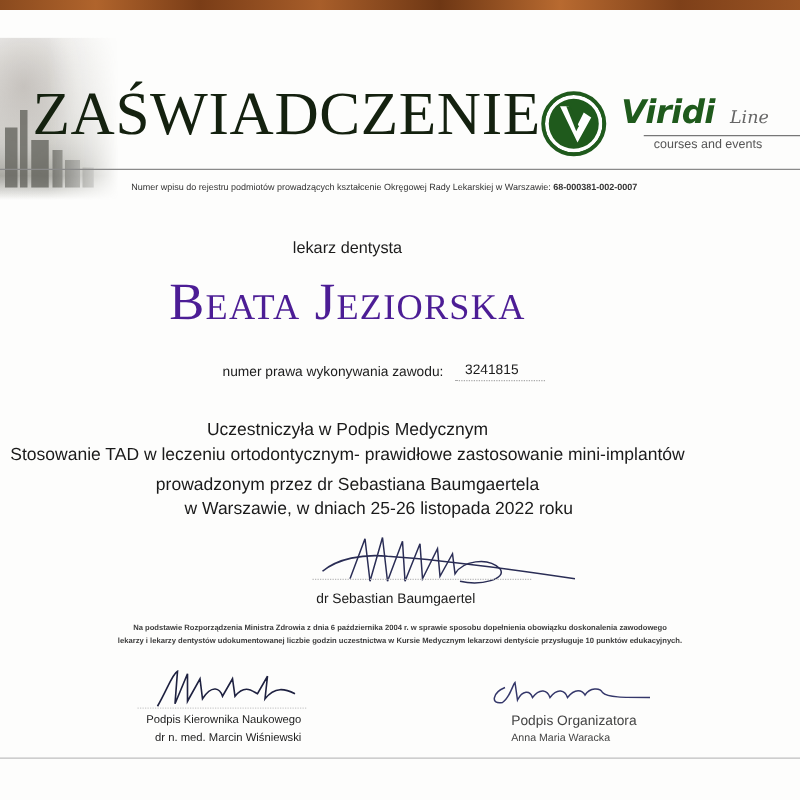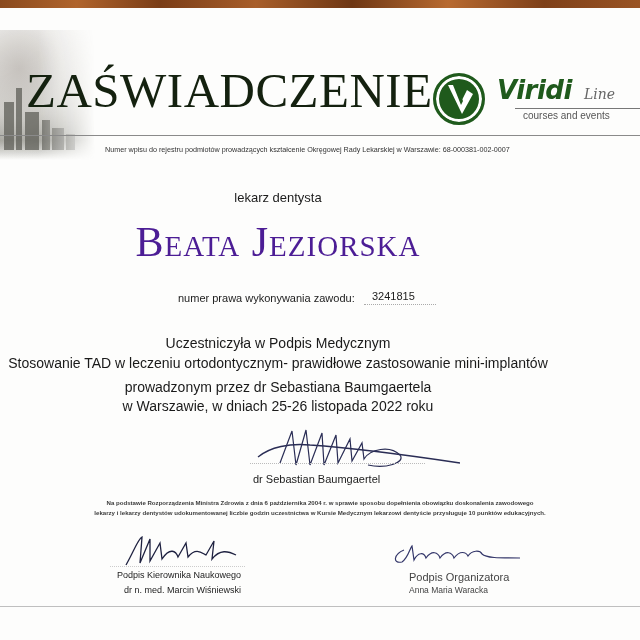--- a/index.html
+++ b/index.html
@@ -46,37 +46,37 @@
     }
     .brand-line { position: absolute; left: 515px; top: 108px; width: 125px; height: 1px; background: #777; }
     .brand-sub {
       position: absolute; left: 523px; top: 110px; font-family: "Liberation Sans", sans-serif;
       font-size: 10px; color: #555;
     }
     .header-rule { position: absolute; left: 0; top: 135px; width: 640px; height: 1px; background: #8a8a8a; }
     .registry {
       position: absolute; left: 105px; top: 145px; font-size: 7.2px; color: #333; white-space: nowrap;
     }
-    .registry b { font-weight: normal; }
+    .registry b { font-weight: bold; }
 
     .center { position: absolute; left: 0; width: 556px; text-align: center; }
     .profession { top: 190px; font-size: 13px; }
     .name {
       top: 218px; font-family: "Liberation Serif", "DejaVu Serif", serif;
       font-size: 42px; color: #4c1d95; letter-spacing: 1px; font-variant: small-caps;
     }
     .license { position: absolute; left: 178px; top: 292px; font-size: 11px; white-space: nowrap; }
     .license-val { position: absolute; left: 372px; top: 290px; font-size: 11px; }
     .license-dots { position: absolute; left: 364px; top: 304px; width: 72px; border-bottom: 1px dotted #aaa; }
 
     .body-line { font-size: 14px; color: #1a1a1a; line-height: 1; }
     .l1 { top: 336px; }
     .l2 { top: 356px; }
     .l3 { top: 380px; }
-    .l4 { top: 399px; }
+    .l4 { top: 399px; margin-left: 25px; }
 
     .sig-main { position: absolute; left: 250px; top: 425px; }
     .sig-dots { position: absolute; left: 250px; top: 463px; width: 175px; border-bottom: 1px dotted #bbb; }
     .sig-name { position: absolute; left: 253px; top: 473px; font-size: 11px; white-space: nowrap; }
 
     .legal {
       position: absolute; left: 0; width: 640px; text-align: center;
       font-size: 6.1px; font-weight: bold; color: #3c3c3c; line-height: 1.55;
     }
     .legal.a { top: 498px; }

